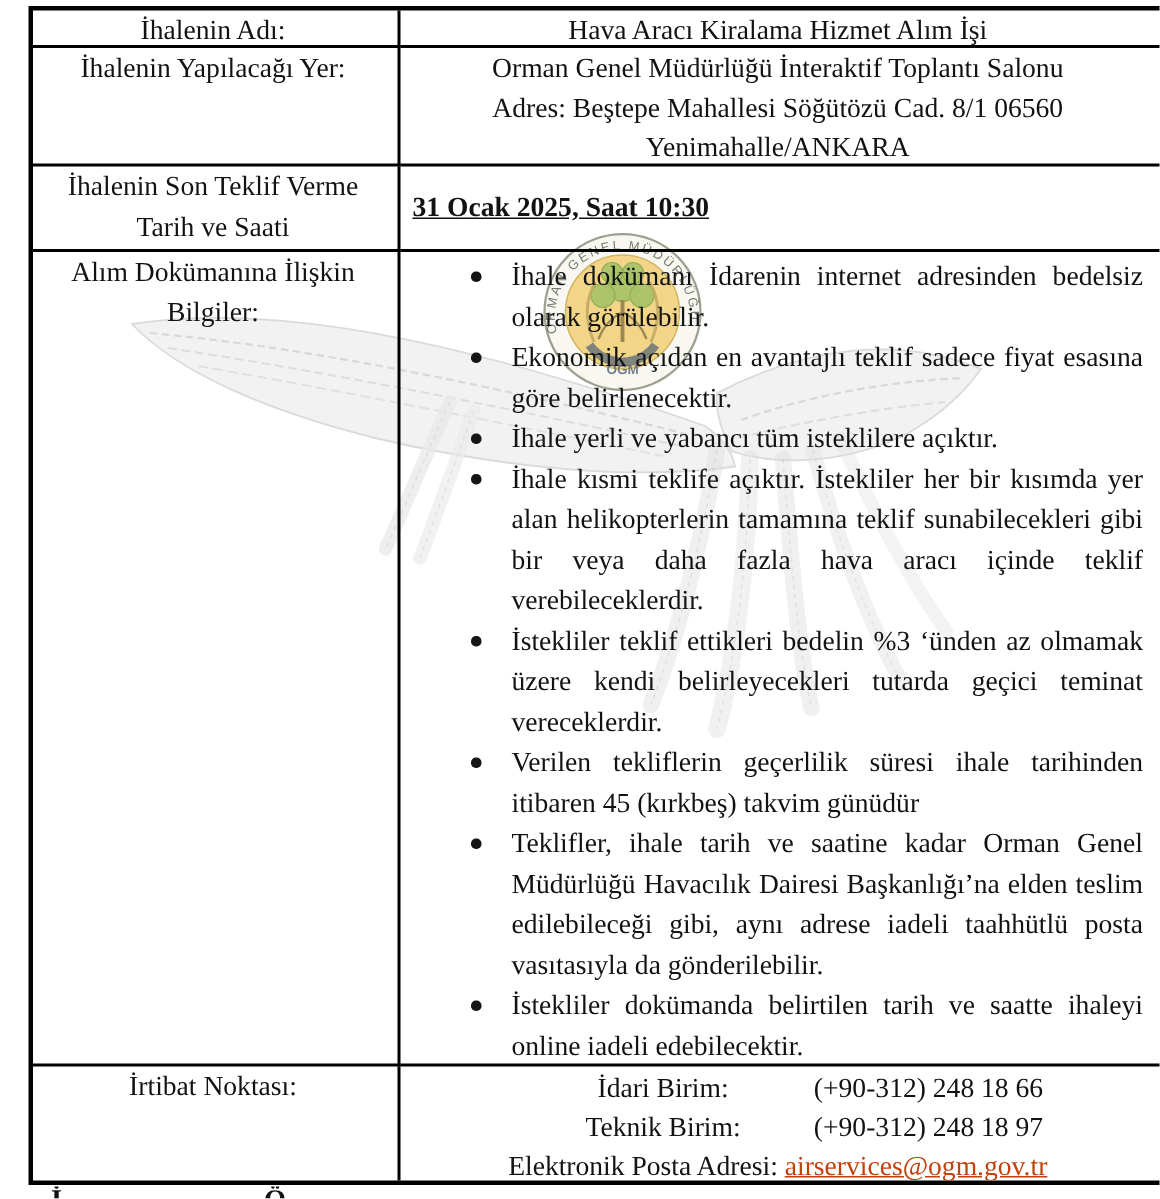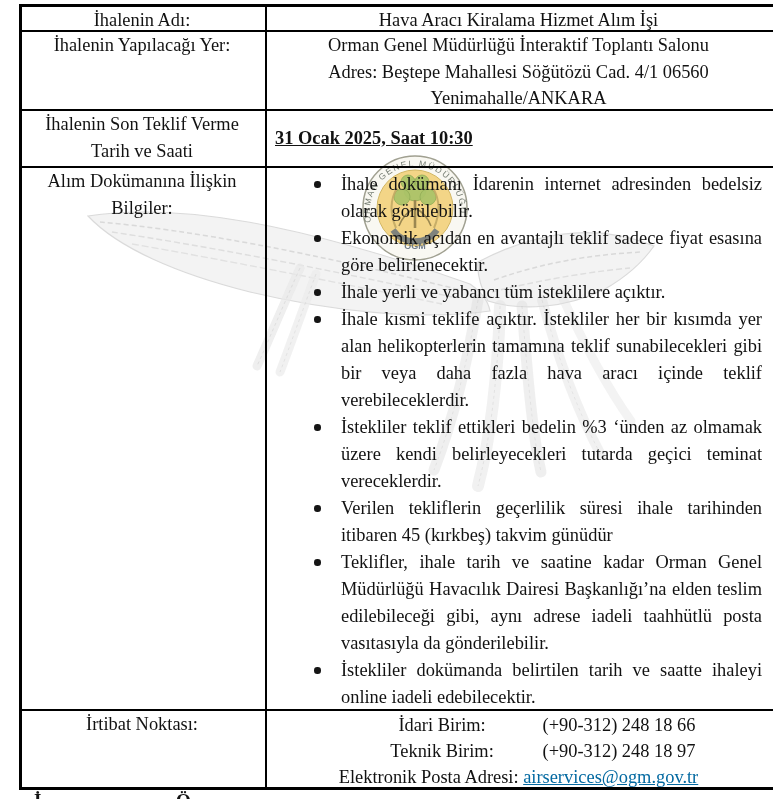--- a/index.html
+++ b/index.html
@@ -33,21 +33,21 @@
   
   .bullets-cell{padding:3px 14px 0 0;line-height:27px;}
   .bullet-item{display:flex;margin:0;}
   .bullet-marker{flex:0 0 27px;margin-left:39px;}
   .bullet-dot{display:block;width:6.5px;height:6.5px;border-radius:50%;background:#151515;margin-top:10px;}
   .bullet-text{width:428px;text-align:justify;}
   
   .contacts-cell{padding-top:1px;line-height:26px;}
   .contact-line{margin:0;}
   .contact-label-fixed{display:inline-block;width:201px;}
-  .email-link{color:#0369a1;text-decoration:underline;cursor:pointer;}
+  .email-link{color:#c2410c;text-decoration:underline;cursor:pointer;}
   
   .cutoff-strip{
     position:absolute;left:7px;top:791px;width:760px;height:8px;overflow:hidden;z-index:2;
     font-weight:700;font-size:19px;line-height:19px;
   }
   .cutoff-strip span{position:absolute;top:0;}
   .frag-1{left:27px;}
   .frag-2{left:169px;}
 </style>
 </head>
@@ -125,21 +125,21 @@
   </div>
   <div class="cell val rb">
     <p>Hava Aracı Kiralama Hizmet Alım İşi</p>
   </div>
 
   <div class="cell lbl rb">
     <p>İhalenin Yapılacağı Yer:</p>
   </div>
   <div class="cell val rb">
     <p>Orman Genel Müdürlüğü İnteraktif Toplantı Salonu</p>
-    <p class="justify">Adres: Beştepe Mahallesi Söğütözü Cad. 4/1 06560 Yenimahalle/ANKARA</p>
+    <p class="justify">Adres: Beştepe Mahallesi Söğütözü Cad. 8/1 06560 Yenimahalle/ANKARA</p>
   </div>
 
   <div class="cell lbl rb">
     <p>İhalenin Son Teklif Verme Tarih ve Saati</p>
   </div>
   <div class="cell val rb date-cell">
     <p>31 Ocak 2025, Saat 10:30</p>
   </div>
 
   <div class="cell lbl rb">

